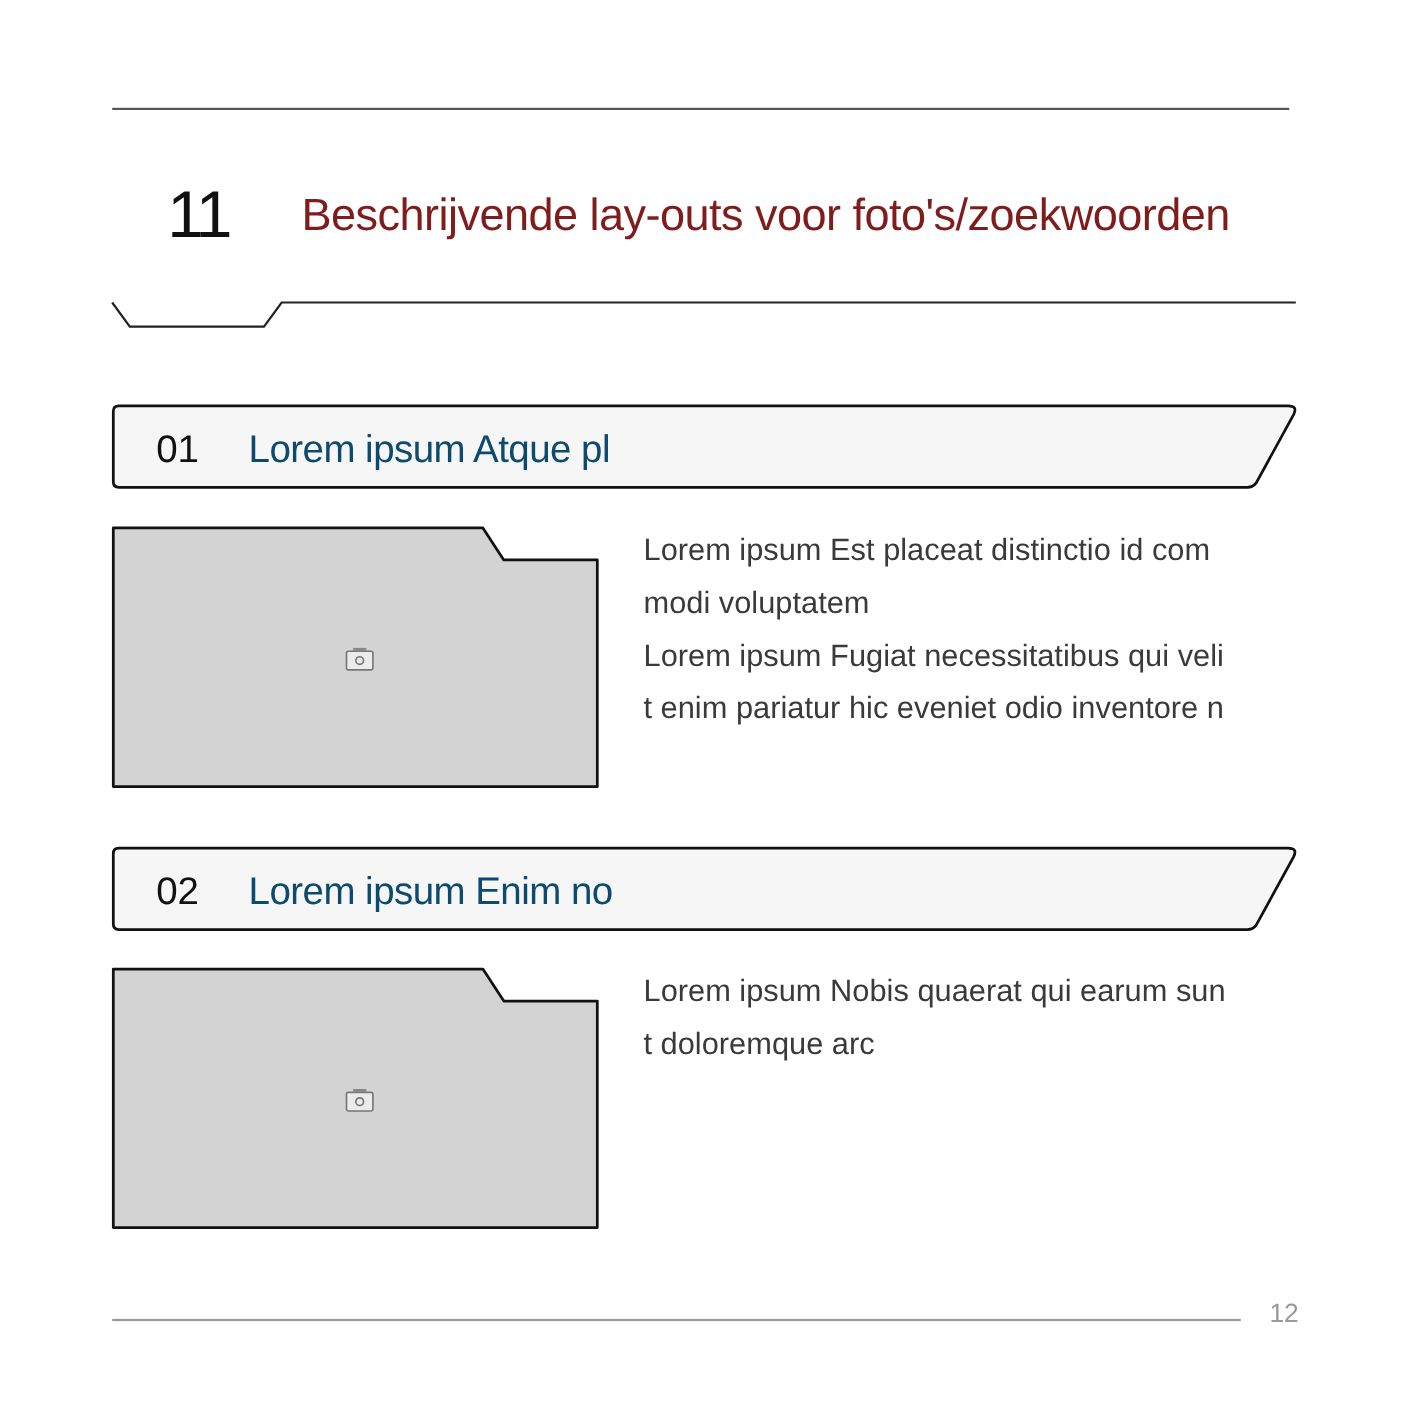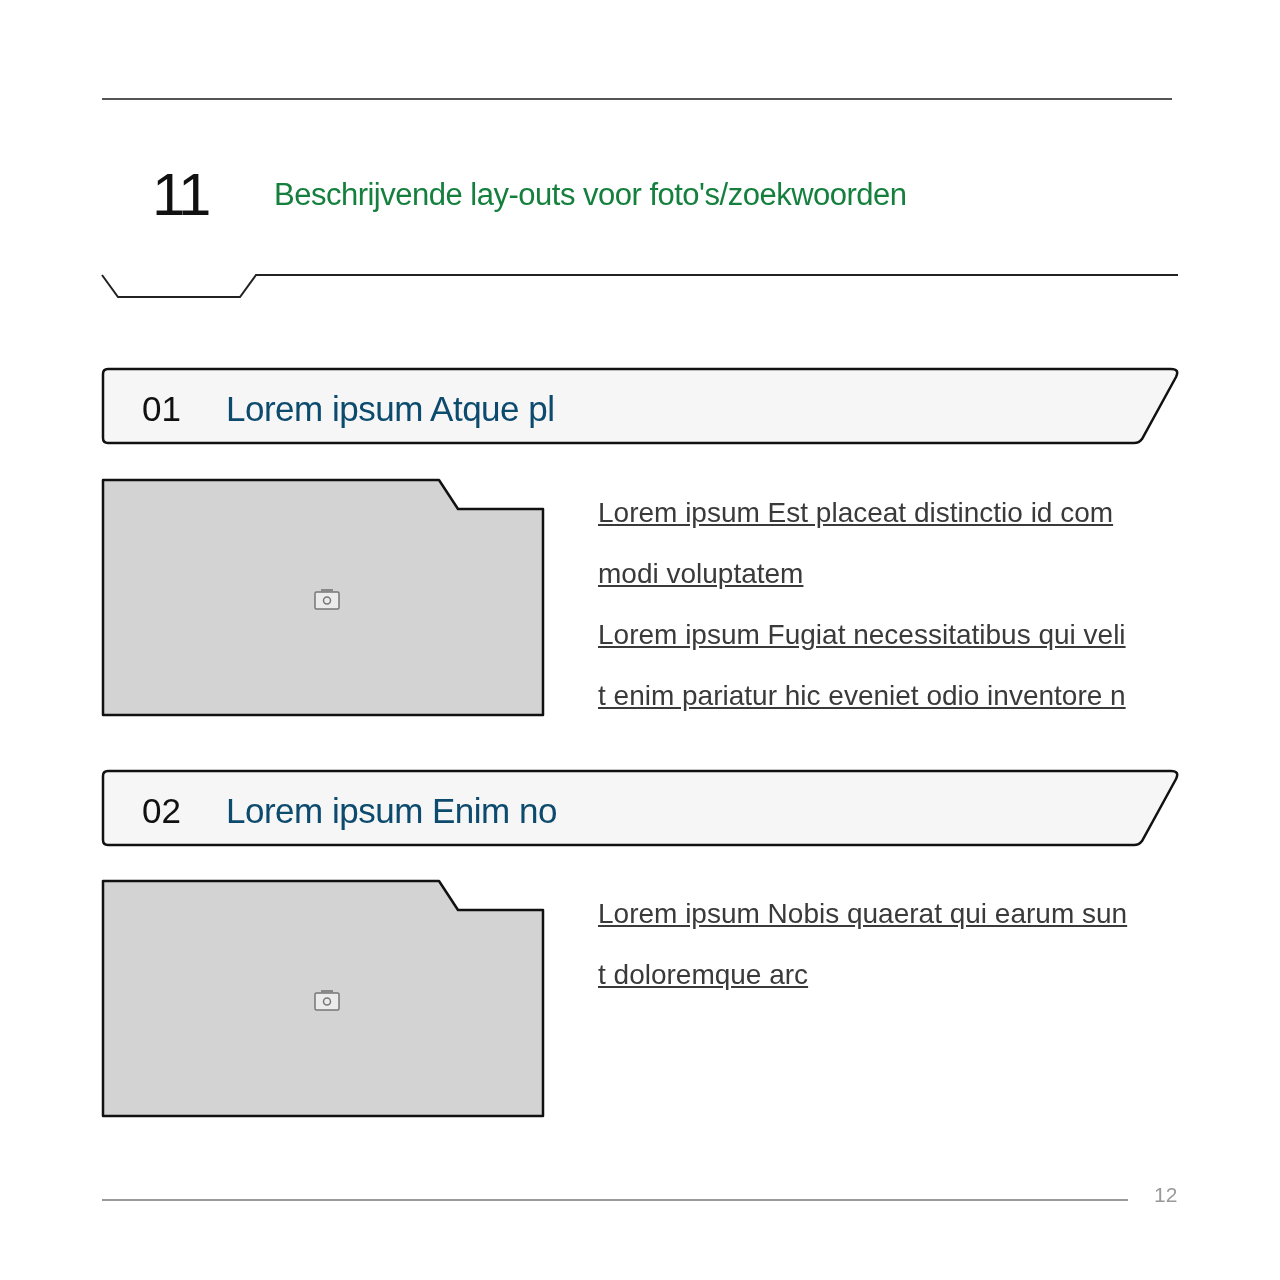--- a/index.html
+++ b/index.html
@@ -1,30 +1,30 @@
 <!DOCTYPE html>
 <html><head>
   <meta charset="utf-8">
   <style>
     html, body { margin: 0; padding: 0; background: #ffffff; }
     body { width: 1280px; height: 1280px; position: relative; overflow: hidden;
            font-family: "Liberation Sans", "DejaVu Sans", sans-serif; }
     .abs { position: absolute; }
     .rule-top { left: 102px; top: 98px; width: 1070px; height: 2px; background: #555555; }
     .chapter-num { left: 152px; top: 160px; font-size: 60px; line-height: 70px; color: #111111; letter-spacing: -3px; }
-    .chapter-title { left: 274px; top: 170px; font-size: 31px; line-height: 50px; color: #15803d; letter-spacing: -0.5px; }
+    .chapter-title { left: 274px; top: 170px; font-size: 41px; line-height: 50px; color: #7f1d1d; letter-spacing: -0.5px; }
     .deco { left: 100px; top: 268px; }
     .banner { left: 100px; }
     .banner-num { font-size: 35px; line-height: 40px; color: #111111; left: 142px; }
     .banner-title { font-size: 35px; line-height: 40px; color: #0c4a6e; left: 226px; letter-spacing: -0.5px; }
     .photo { left: 100px; }
     .body-text { left: 585px; width: 580px; font-size: 28px; line-height: 48px; color: #3a3a3a; }
-    .body-text p { margin: 13px; text-decoration: underline; }
+    .body-text p { margin: 0; }
     .rule-bottom { left: 102px; top: 1199px; width: 1026px; height: 2px; background: #999999; }
-    .page-num { left: 1154px; top: 1183px; font-size: 21px; line-height: 24px; color: #999999; }
+    .page-num { left: 1154px; top: 1183px; font-size: 24px; line-height: 24px; color: #999999; }
   </style>
 </head>
 <body>
 
 <div class="abs rule-top"></div>
 
 <div class="abs chapter-num">11</div>
 <div class="abs chapter-title">Beschrijvende lay-outs voor foto's/zoekwoorden</div>
 
 <svg class="abs deco" width="1082" height="34" viewBox="0 0 1082 34">

